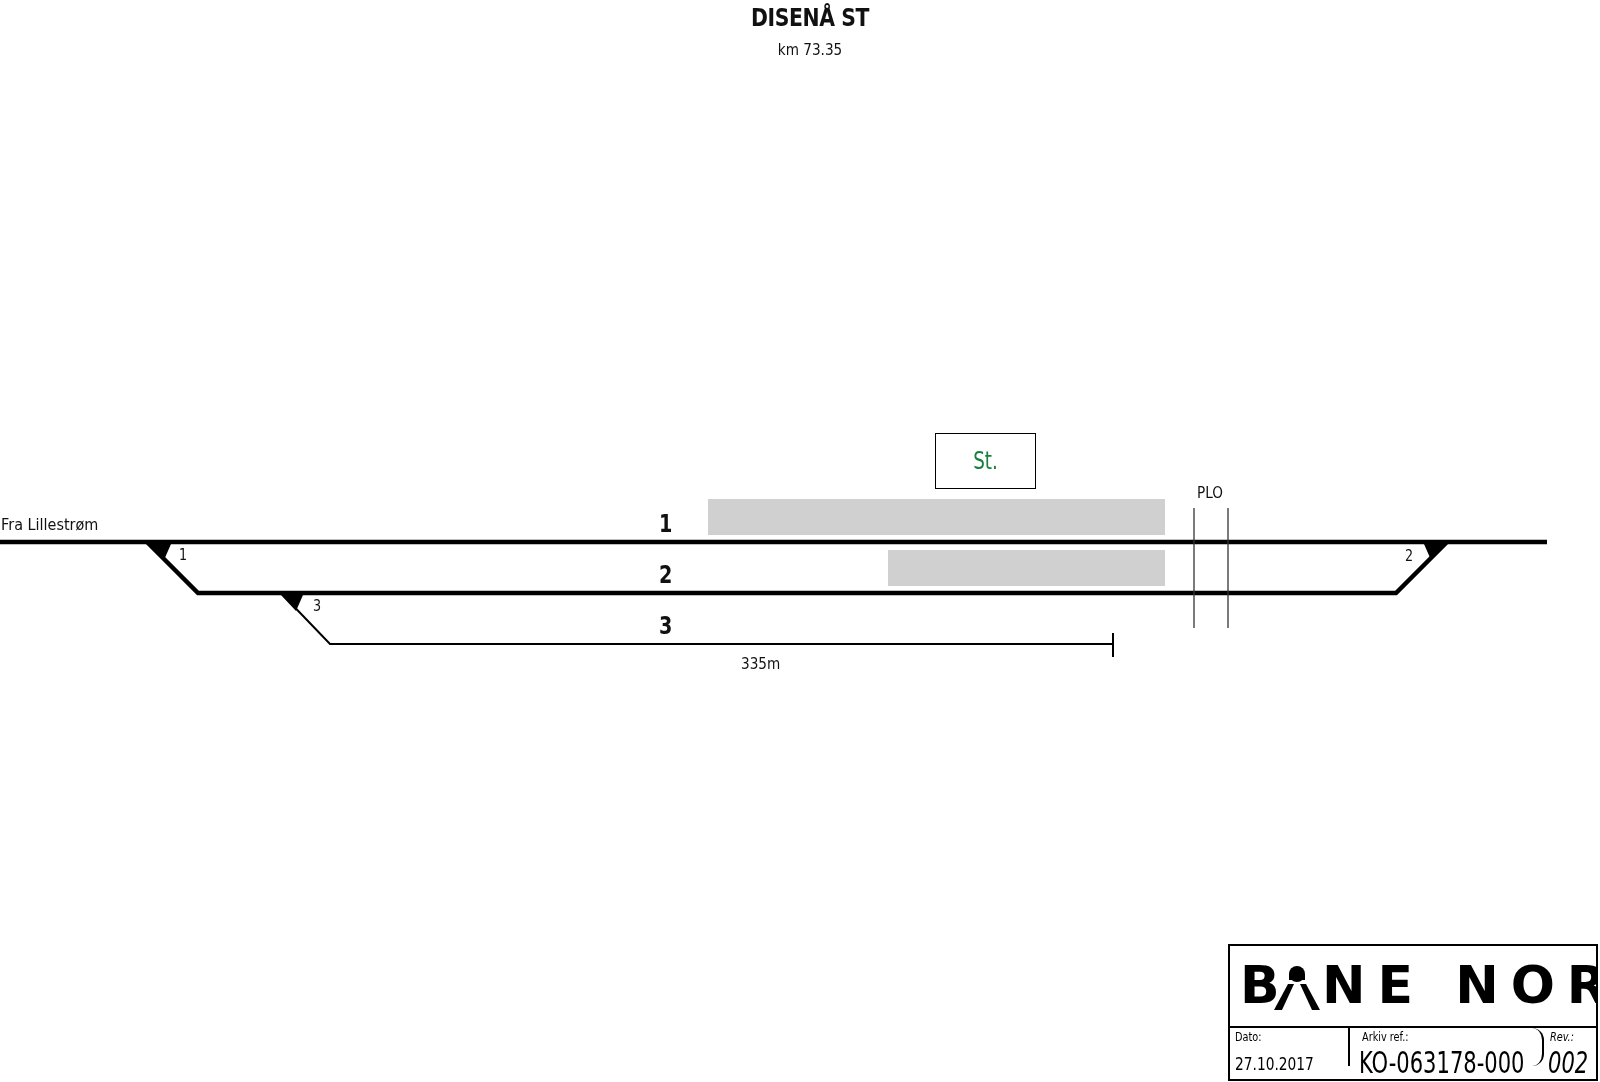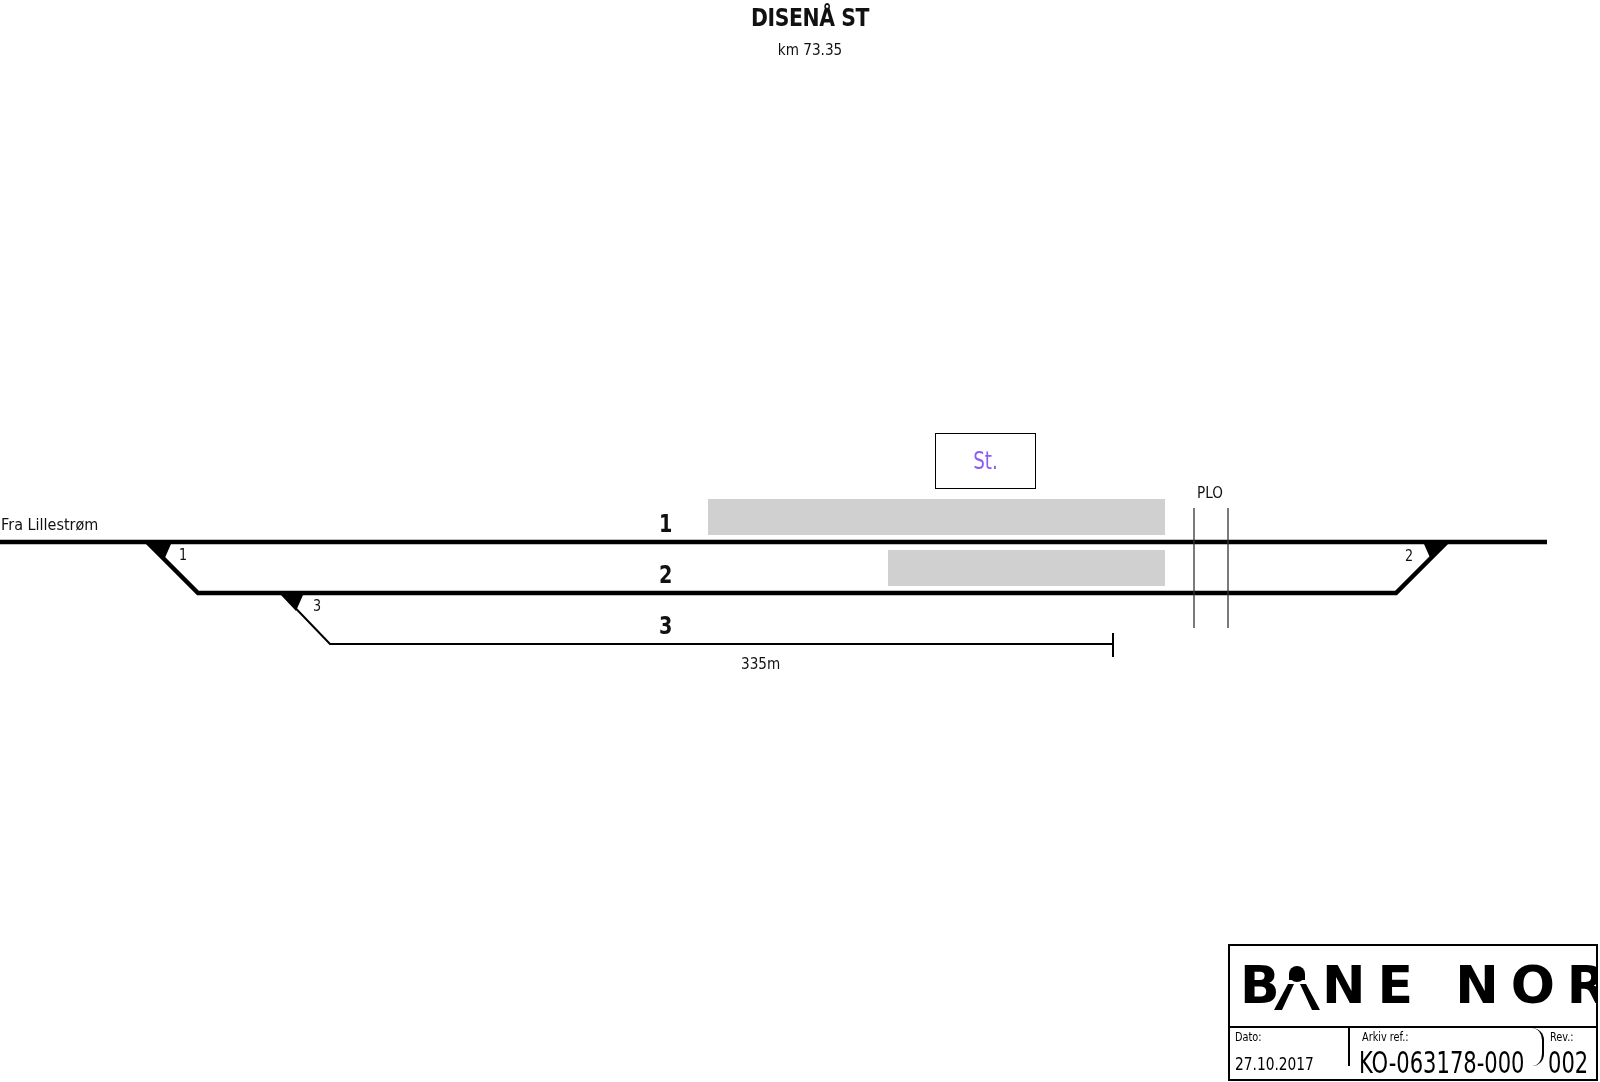--- a/index.html
+++ b/index.html
@@ -6,21 +6,21 @@
     body { width: 1600px; height: 1082px; position: relative; overflow: hidden; font-family: "DejaVu Sans Condensed", "DejaVu Sans", sans-serif; color: #000; }
     .canvas { position: absolute; left: 0; top: 0; width: 1600px; height: 1082px; }
     .lbl { position: absolute; white-space: nowrap; font-family: "DejaVu Sans", sans-serif; color: #111; }
     .title { left: 0; width: 1620px; top: 4px; text-align: center; font-size: 24px; font-weight: bold; letter-spacing: -0.5px; transform: scaleX(0.85); transform-origin: 810px 0; }
     .subtitle { left: 0; width: 1620px; top: 40px; text-align: center; font-size: 16px; transform: scaleX(0.85); transform-origin: 810px 0; }
     .from-label { left: 1px; top: 515px; font-size: 16px; transform: scaleX(0.9); transform-origin: 0 0; }
     .track-no { font-size: 24px; font-weight: bold; transform: scaleX(0.8); transform-origin: 0 0; }
     .switch-no { font-size: 15px; transform: scaleX(0.85); transform-origin: 0 0; }
     .len-label { left: 741px; top: 654px; font-size: 16px; transform: scaleX(0.85); transform-origin: 0 0; }
     .plo { left: 1197px; top: 483px; font-size: 16px; transform: scaleX(0.85); transform-origin: 0 0; }
-    .station-box { position: absolute; left: 935px; top: 433px; width: 101px; height: 56px; border: 1.5px solid #000; box-sizing: border-box; display: flex; align-items: center; justify-content: center; font-size: 24px; font-weight: normal; color: #8b5cf6; }
+    .station-box { position: absolute; left: 935px; top: 433px; width: 101px; height: 56px; border: 1.5px solid #000; box-sizing: border-box; display: flex; align-items: center; justify-content: center; font-size: 24px; font-weight: normal; color: #15803d; }
     .station-box span { transform: scaleX(0.85); display: inline-block; }
     .platform { position: absolute; background: #d0d0d0; }
     .title-block { position: absolute; left: 1228px; top: 944px; width: 370px; height: 137px; border: 2px solid #000; box-sizing: border-box; }
     .tb-logo { position: absolute; left: 0; top: 0; width: 366px; height: 80px; border-bottom: 2px solid #000; }
     .tb-cell { position: absolute; top: 82px; height: 38px; }
     .tb-small { position: absolute; top: 2px; font-size: 12px; transform: scaleX(0.9); transform-origin: 0 0; white-space: nowrap; }
     .tb-big { position: absolute; white-space: nowrap; transform-origin: 0 0; }
   </style>
 </head>
 <body>
@@ -78,17 +78,17 @@
     
   </div>
   <div class="tb-cell" style="left:0; width:118px; border-right:2px solid #000;">
     <div class="tb-small" style="left:5px;">Dato:</div>
     <div class="tb-big" style="left:5px; top:25px; font-size:18px; transform:scaleX(0.85);">27.10.2017</div>
   </div>
   <div class="tb-cell" style="left:120px; width:192px; border-right:2px solid #000;border-radius:12px;">
     <div class="tb-small" style="left:12px;">Arkiv ref.:</div>
     <div class="tb-big" style="left:9px; top:17px; font-size:30px; transform:scaleX(0.78);">KO-063178-000</div>
   </div>
-  <div class="tb-cell" style="left:314px; width:52px;">
+  <div class="tb-cell" style="left:314px; width:52px;font-style:italic;">
     <div class="tb-small" style="left:6px;">Rev.:</div>
     <div class="tb-big" style="left:4px; top:17px; font-size:30px; transform:scaleX(0.78);">002</div>
   </div>
 </div>
 
 </body></html>

